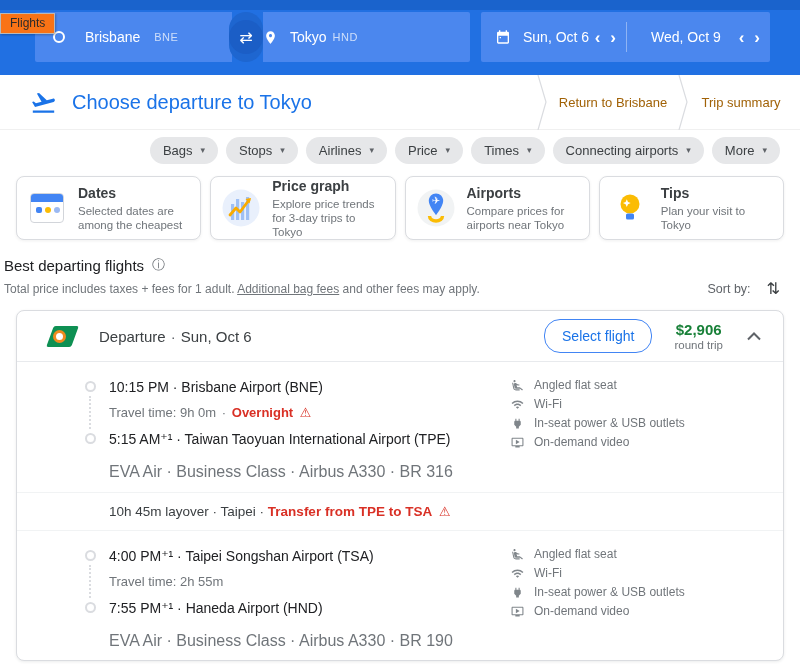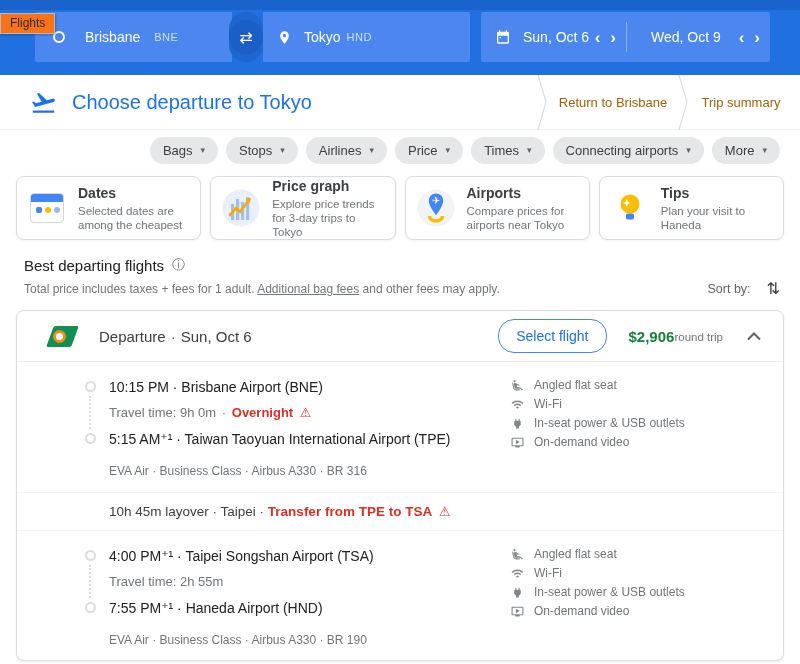--- a/index.html
+++ b/index.html
@@ -15,21 +15,21 @@
   .flights-tooltip {
     position:absolute; left:0; top:13px; z-index:6;
     background:#f97316; border:1px solid #b9b9b9; color:#2b2b2b;
     font-size:12px; padding:2px 9px 3px; box-shadow:1px 1px 2px rgba(0,0,0,.25);
   }
   .tb-field {
     position:absolute; top:12px; height:50px; background:#4b87ee;
     display:flex; align-items:center; color:#fff;
   }
   .tb-origin { left:35px; width:197px; border-radius:2px 0 0 2px; padding-left:18px;gap:8px; }
-  .tb-dest   { left:263px; width:207px; border-radius:0 2px 2px 0; padding-left:14px; }
+  .tb-dest   { left:263px; width:207px; border-radius:0 2px 2px 0; }
   .tb-dates  { left:481px; width:289px; border-radius:2px; }
   .tb-city { font-size:14px; margin-left:12px; }
   .tb-code { font-size:11px; color:rgba(255,255,255,.72); margin-left:6px; letter-spacing:.5px; }
   .ring-icon { width:12px; height:12px; border:2px solid #fff; border-radius:50%; flex:none; }
   .pin-icon svg { width:15px; height:15px; fill:#fff; display:block; }
   .swap-capsule {
     position:absolute; left:229px; top:12px; width:34px; height:50px;
     background:#1e66d0; border-radius:17px; z-index:4;
     display:flex; align-items:center; justify-content:center;
   }
@@ -73,21 +73,21 @@
   }
   .fcard-icon { width:40px; height:40px; flex:none; display:flex; align-items:center; justify-content:center; }
   .fcard-title { font-size:14px; font-weight:bold; color:#3c4043; }
   .fcard-desc { font-size:11.5px; color:#70757a; line-height:14px; margin-top:3px; }
   .cal-icon { width:34px; height:30px; border:1.5px solid #d2d5da; border-radius:4px; background:#fff; position:relative; overflow:hidden; }
   .cal-top { height:8px; background:#4285f4; }
   .cal-dot { position:absolute; top:13px; width:6px; height:6px; border-radius:2px; }
   .cd1 { left:5px; background:#4285f4; } .cd2 { left:14px; background:#fbbc04; border-radius:50%; } .cd3 { left:23px; background:#9bb9f2; border-radius:50%; }
 
   
-  .results { padding:14px 20px 0 24px; }
+  .results { padding:14px 20px 0 4px; }
   .results-head { display:flex; align-items:center; }
   .results-title { font-size:15px; color:#202124; }
   .info-glyph { margin-left:8px; font-size:13px; color:#70757a; cursor:pointer; }
   .results-sub-row { display:flex; align-items:center; margin-top:5px; }
   .results-sub { font-size:12px; color:#70757a; }
   .results-sub .fees-link { text-decoration:underline; cursor:pointer; }
   .sort-box { margin-left:auto; display:flex; align-items:center; cursor:pointer; }
   .sort-label { font-size:12.5px; color:#5f6368; }
   .sort-glyph { font-size:16px; color:#3c4043; margin-left:16px; }
 
@@ -97,39 +97,39 @@
   .eva-logo { width:30px; height:21px; position:relative; flex:none; }
   .eva-band { position:absolute; left:3px; top:0; width:25px; height:21px; background:#0e9053; transform:skewX(-20deg); border-radius:2px; }
   .eva-circle { position:absolute; left:6px; top:4px; width:13px; height:13px; border-radius:50%; background:#fff; border:3.5px solid #ef8b1f; }
   .fc-title { margin-left:22px; font-size:15px; color:#3c4043; }
   .fc-title .dot-sep { color:#5f6368; margin:0 5px; }
   .fc-right { margin-left:auto; display:flex; align-items:center; }
   .select-btn {
     background:#fff; border:1px solid #4285f4; color:#1a73e8; border-radius:16px;
     font-size:14px; padding:8px 17px; cursor:pointer; font-family:inherit;
   }
-  .price-block { margin-left:22px; display:flex; flex-direction:row; align-items:center; }
+  .price-block { margin-left:22px; display:flex; flex-direction:column; align-items:center; }
   .price { font-size:15px; color:#188038; font-weight:bold; }
   .price-note { font-size:11.5px; color:#70757a; margin-top:1px; }
   .collapse-chev { margin-left:24px; cursor:pointer; display:flex; }
   .collapse-chev svg { width:14px; height:9px; }
 
   .fc-body { padding:10px 0 12px; }
   .segment { display:flex; padding-right:20px; }
   .seg-left { flex:1; margin-left:92px; position:relative; padding-top:2px; }
   .tl { position:absolute; left:-24px; top:0; width:12px; height:80px; }
   .tl-dot { position:absolute; left:0; width:11px; height:11px; border:2px solid #dadce0; border-radius:50%; background:#fff; }
   .tl-dot.d1 { top:9px; } .tl-dot.d2 { top:61px; }
   .tl-dash { position:absolute; left:4px; top:24px; height:33px; border-left:2px dotted #dadce0; }
   .row-main { font-size:14px; color:#202124; line-height:26px; white-space:nowrap; }
   .row-travel { font-size:13px; color:#70757a; line-height:26px; }
   .warn-text { color:#d93025; font-weight:bold; }
   .warn-glyph { color:#d93025; font-size:13px; margin-left:3px; }
   .dot-mid { margin:0 2px; }
-  .seg-details { font-size:12px; color:#70757a; margin-top:12px; line-height:15px; }
+  .seg-details { font-size:16px; color:#70757a; margin-top:12px; line-height:15px; }
   .amenities { width:252px; padding-top:4px; flex:none; }
   .amenity { display:flex; align-items:center; gap:10px; font-size:12px; color:#70757a; line-height:19px; }
   .amenity svg { width:13px; height:13px; fill:#80868b; flex:none; }
   .layover {
     margin-top:13px; border-top:1px solid #f1f3f4; border-bottom:1px solid #f1f3f4;
     padding:11px 0 11px 92px; font-size:13.5px; color:#3c4043;
   }
   .seg2 { padding-top:10px; }
 </style>
 </head>
@@ -294,21 +294,21 @@
   <div class="fcard">
     <div class="fcard-icon">
       <svg viewBox="0 0 40 40" width="40" height="40">
         <circle cx="20" cy="16" r="9.5" fill="#fbbc04"></circle>
         <path d="M16.8 11.2l1.2 2.7 2.7 1.2-2.7 1.2-1.2 2.7-1.2-2.7-2.7-1.2 2.7-1.2z" fill="#ffffff"></path>
         <rect x="16" y="25.5" width="8" height="6" rx="1.6" fill="#4285f4"></rect>
       </svg>
     </div>
     <div>
       <div class="fcard-title">Tips</div>
-      <div class="fcard-desc">Plan your visit to Haneda</div>
+      <div class="fcard-desc">Plan your visit to Tokyo</div>
     </div>
   </div>
 </div>
 
 <div class="results">
   <div class="results-head">
     <span class="results-title">Best departing flights</span>
     <span class="info-glyph">ⓘ</span>
   </div>
   <div class="results-sub-row">

